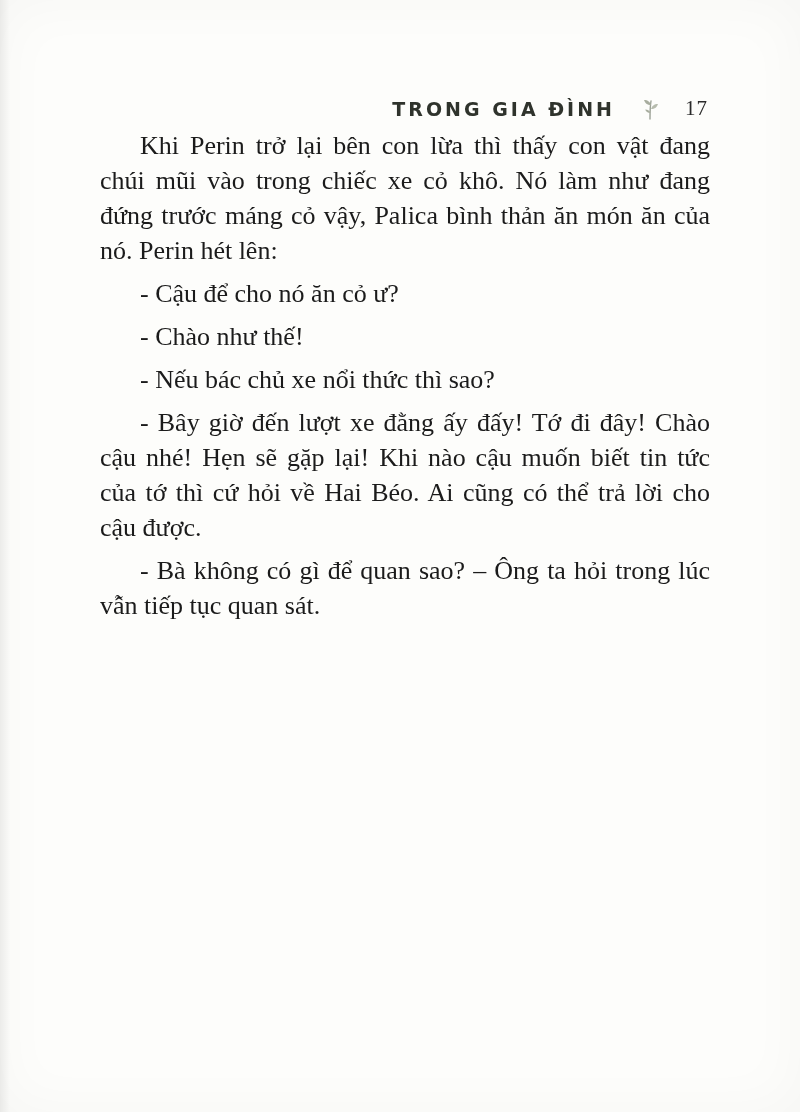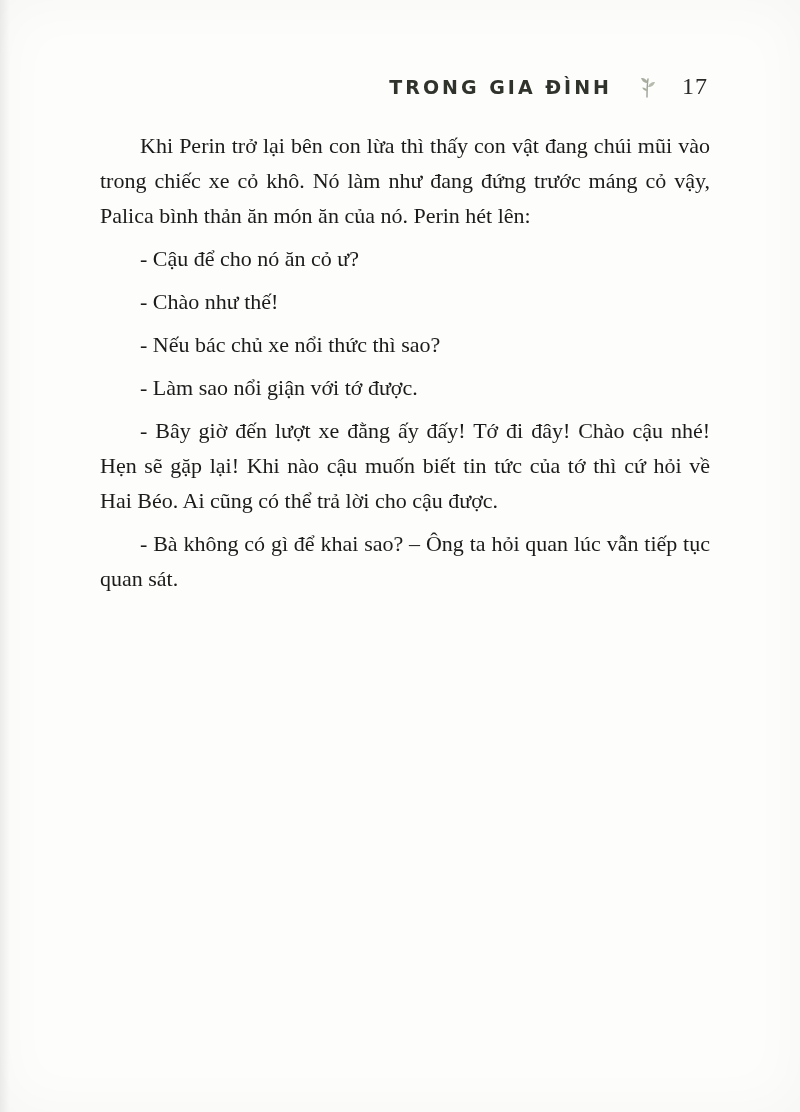--- a/index.html
+++ b/index.html
@@ -21,21 +21,21 @@
   
   .page::before {
     content: "";
     position: absolute;
     left: 0; top: 0; bottom: 0;
     width: 10px;
     background: linear-gradient(to right, rgba(0,0,0,0.06), rgba(0,0,0,0));
   }
   .header {
     position: absolute;
-    top: 73px;
+    top: 96px;
     left: 100px;
     right: 92px;
     display: flex;
     justify-content: flex-end;
     align-items: center;
     gap: 24px;
   }
   .running-title {
     font-family: "DejaVu Sans", sans-serif;
     font-weight: 700;
@@ -46,33 +46,33 @@
   }
   .ornament {
     display: inline-flex;
     align-items: center;
     justify-content: center;
     width: 22px;
     height: 24px;
     opacity: 0.85;
   }
   .page-number {
-    font-size: 24px;
+    font-size: 21px;
     color: #2a2a2a;
     letter-spacing: 1px;
   }
   .body-text {
     position: absolute;
     top: 128px;
     left: 100px;
     right: 90px;
   }
   .body-text p {
     margin: 0 0 8px 0;
-    font-size: 22px;
+    font-size: 26px;
     line-height: 35px;
     text-align: justify;
     text-indent: 40px;
     color: #1b1b1b;
   }
 </style>
 </head>
 <body>
 
 <div class="page">
@@ -90,18 +90,17 @@
       </svg>
     </span>
     <span class="page-number">17</span>
   </div>
 
   <div class="body-text">
     <p>Khi Perin trở lại bên con lừa thì thấy con vật đang chúi mũi vào trong chiếc xe cỏ khô. Nó làm như đang đứng trước máng cỏ vậy, Palica bình thản ăn món ăn của nó. Perin hét lên:</p>
     <p>- Cậu để cho nó ăn cỏ ư?</p>
     <p>- Chào như thế!</p>
     <p>- Nếu bác chủ xe nổi thức thì sao?</p>
-    <p>- Làm sao nổi giận với tớ được.</p>
     <p>- Bây giờ đến lượt xe đằng ấy đấy! Tớ đi đây! Chào cậu nhé! Hẹn sẽ gặp lại! Khi nào cậu muốn biết tin tức của tớ thì cứ hỏi về Hai Béo. Ai cũng có thể trả lời cho cậu được.</p>
-    <p>- Bà không có gì để khai sao? – Ông ta hỏi quan lúc vẫn tiếp tục quan sát.</p>
+    <p>- Bà không có gì để quan sao? – Ông ta hỏi trong lúc vẫn tiếp tục quan sát.</p>
   </div>
 
 </div>
 
 </body></html>

